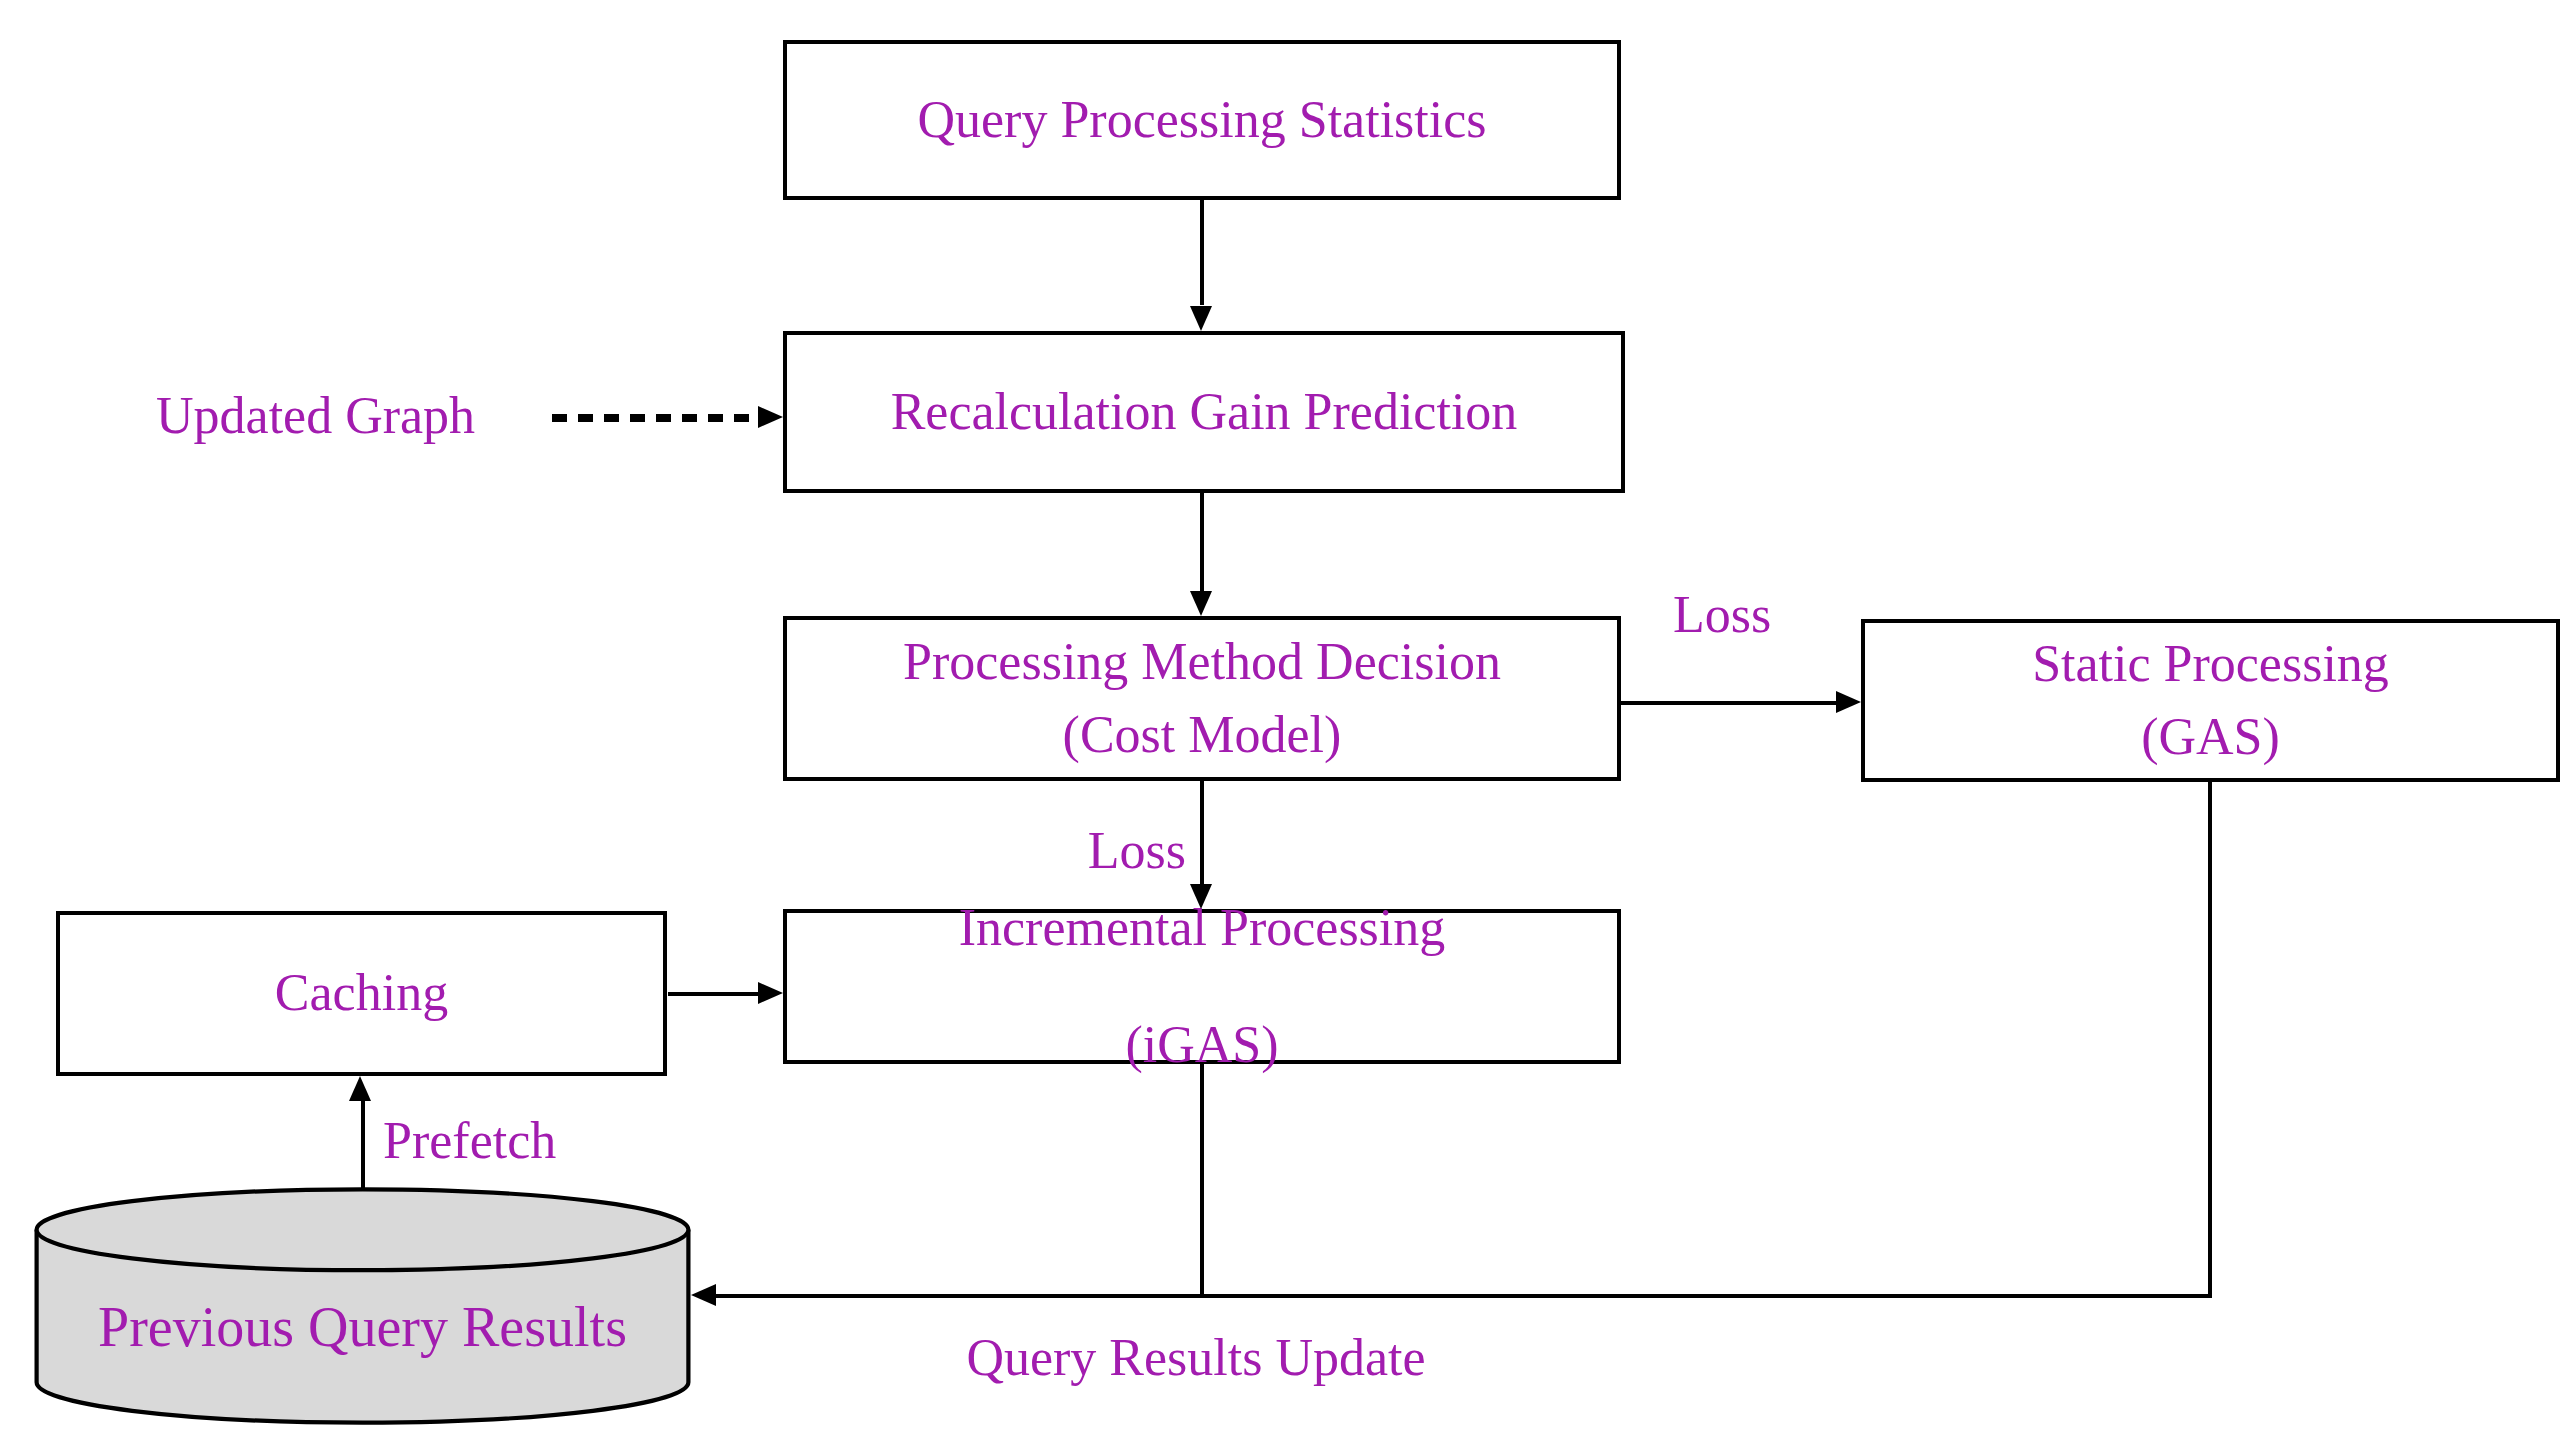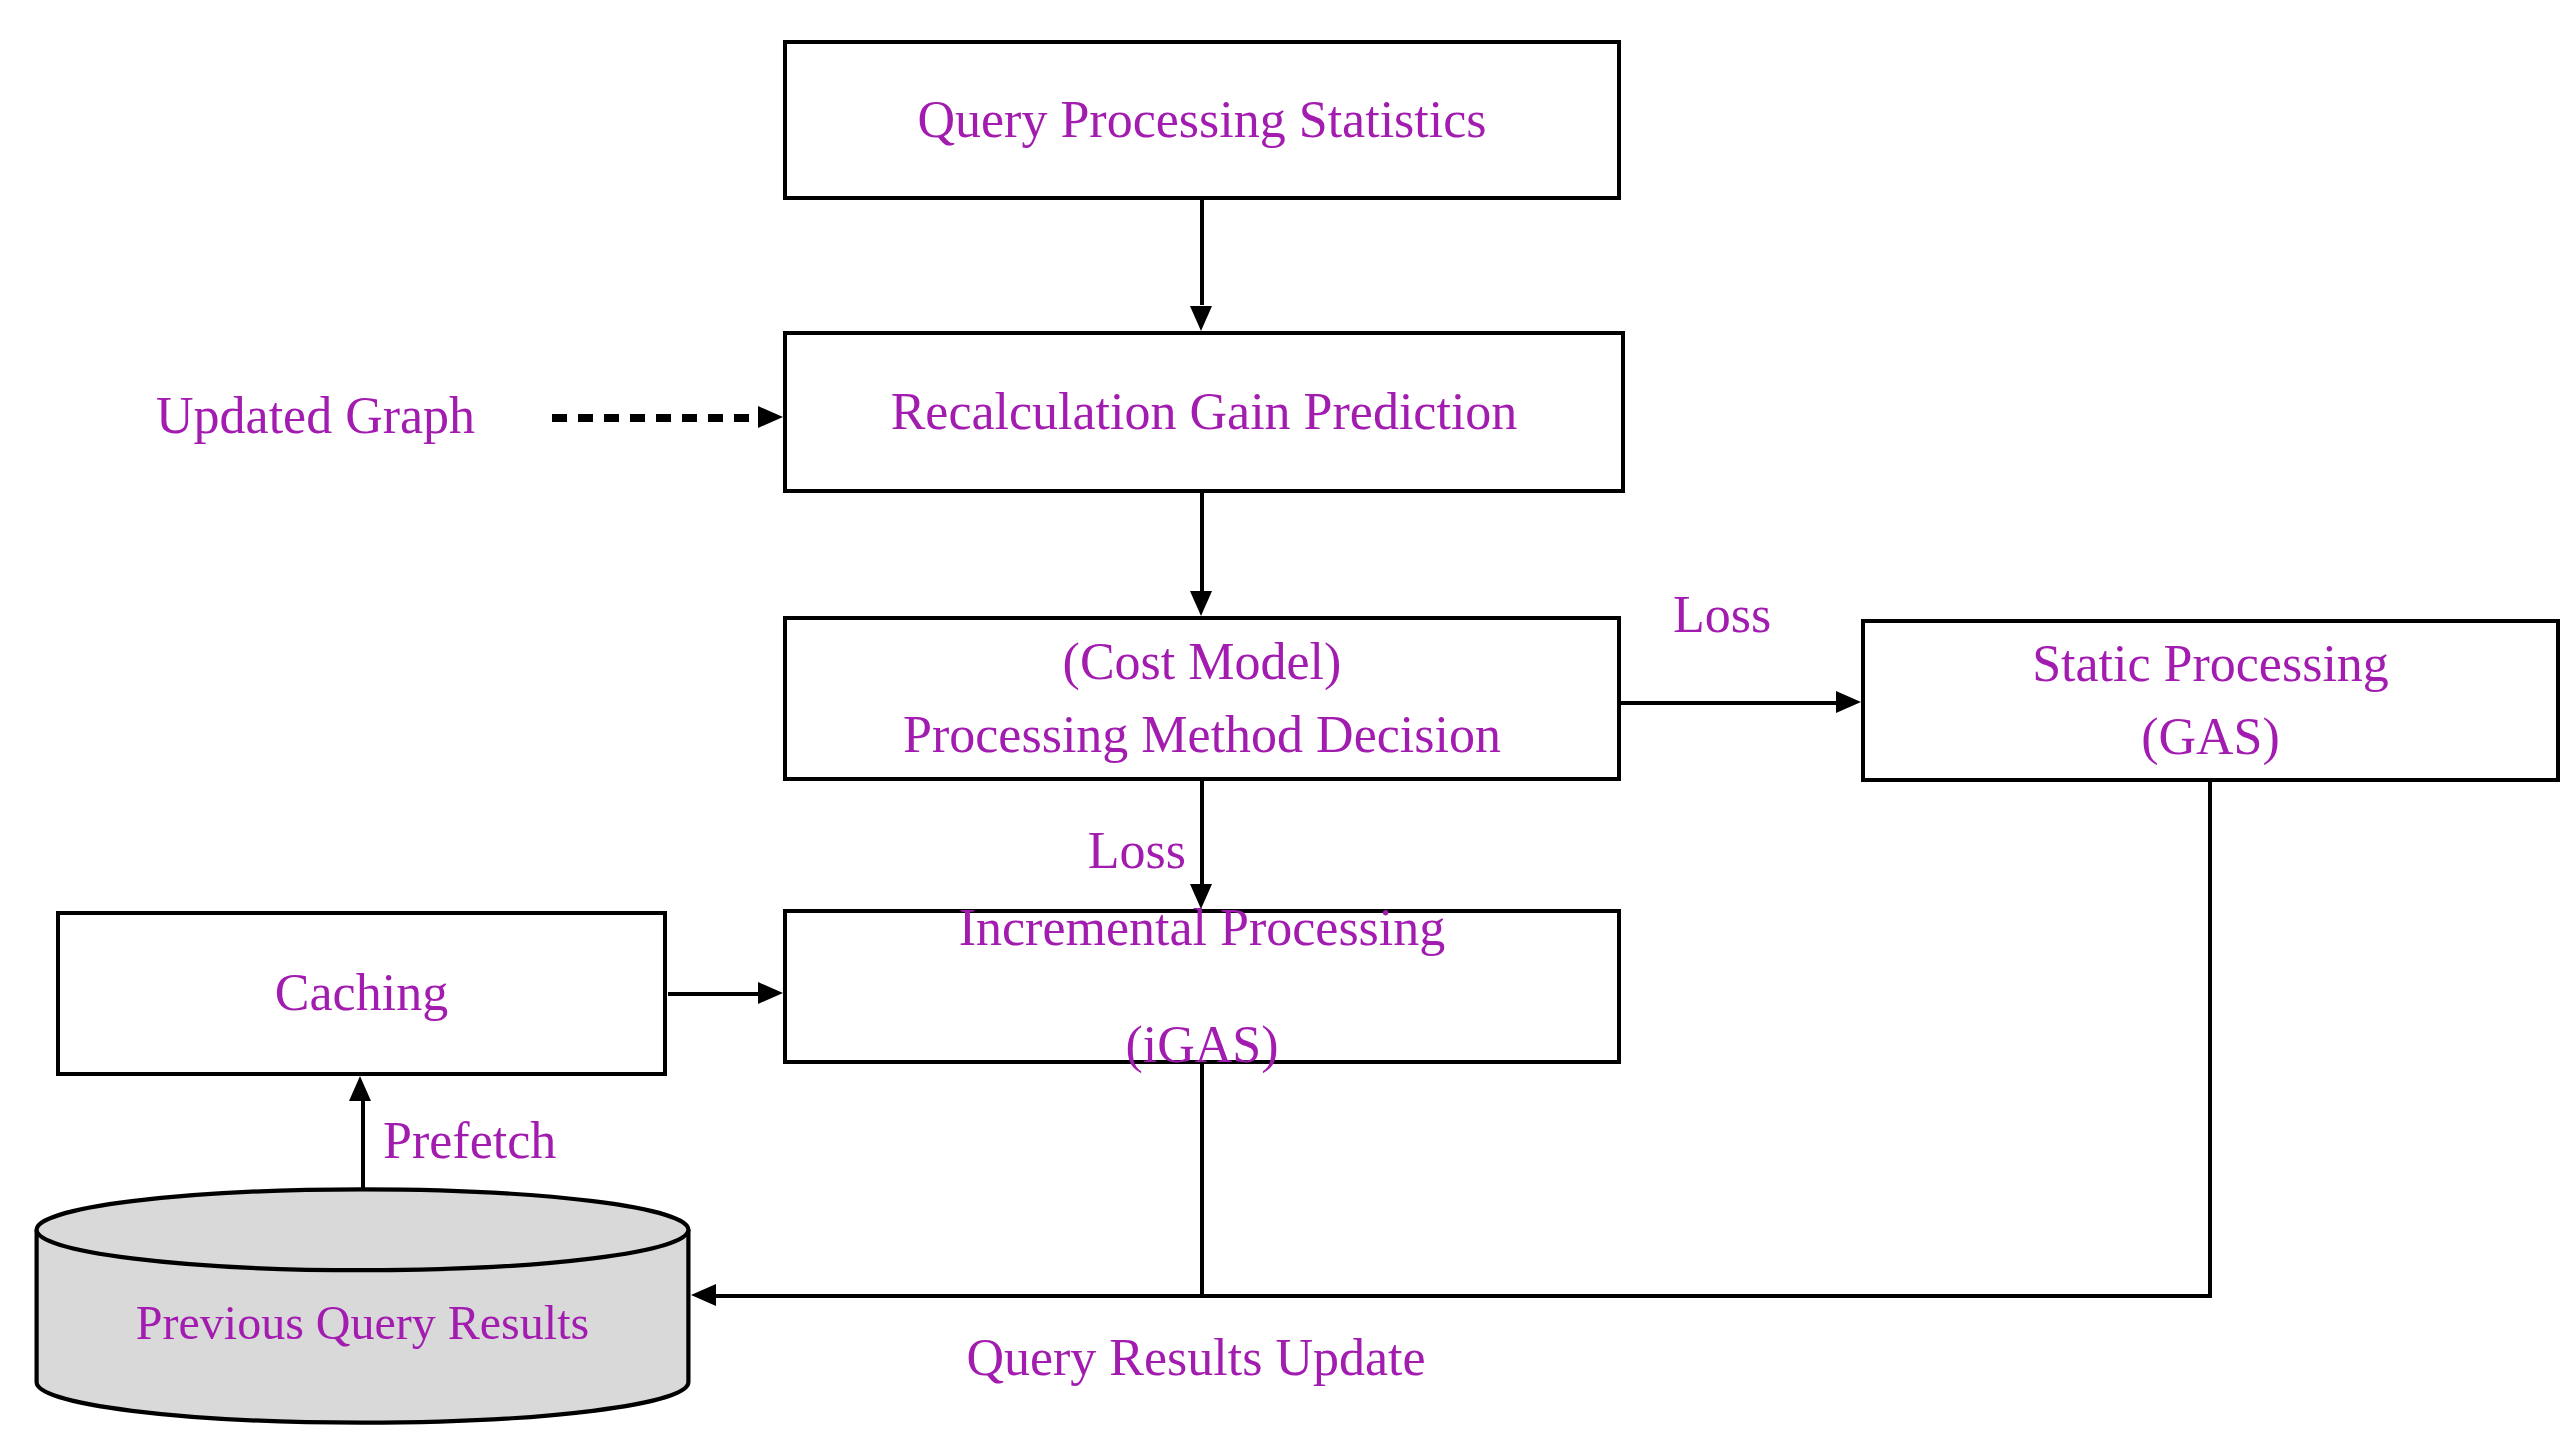--- a/index.html
+++ b/index.html
@@ -31,21 +31,21 @@
   
   #box-query-stats   { left:783px;  top:40px;   width:838px; height:160px; }
   #box-recalc        { left:783px;  top:331px;  width:842px;height:162px; }
   #box-decision      { left:783px;  top:616px;  width:838px; height:165px; }
   #box-incremental   { left:783px;  top:909px; width:838px; height:155px;gap:44px; }
   #box-static        { left:1861px; top:619px;  width:699px; height:163px; }
   #box-caching       { left:56px;   top:911px; width:611px; height:165px; }
 
   
   #cylinder { position:absolute; left:34px; top:1186px; width:657px; height:240px; }
-  #cylinder-label { position:absolute; left:34px; top:1297px; width:657px; text-align:center; font-size:48px; }
+  #cylinder-label { position:absolute; left:34px; top:1297px; width:657px; text-align:center; font-size:56px; }
 
   
   #label-updated-graph { left:156px;  top:387px; }
   #label-loss          { left:1663px; top:586px;  width:118px; text-align:center; }
   #label-gain          { left:994px; top:822px;  width:192px; text-align:right; }
   #label-prefetch      { left:383px;  top:1112px; }
   #label-qru           { left:918px; top:1329px; width:556px; text-align:center; }
 
   
   #e1-line { left:1200px; top:200px; height:105px; }
@@ -81,22 +81,22 @@
 
   <div class="box" id="box-query-stats">
     <span>Query Processing Statistics</span>
   </div>
 
   <div class="box" id="box-recalc">
     <span>Recalculation Gain Prediction</span>
   </div>
 
   <div class="box" id="box-decision">
+    <span>Processing Method Decision</span>
     <span>(Cost Model)</span>
-    <span>Processing Method Decision</span>
   </div>
 
   <div class="box" id="box-static">
     <span>Static Processing</span>
     <span>(GAS)</span>
   </div>
 
   <div class="box" id="box-incremental">
     <span>Incremental Processing</span>
     <span>(iGAS)</span>

